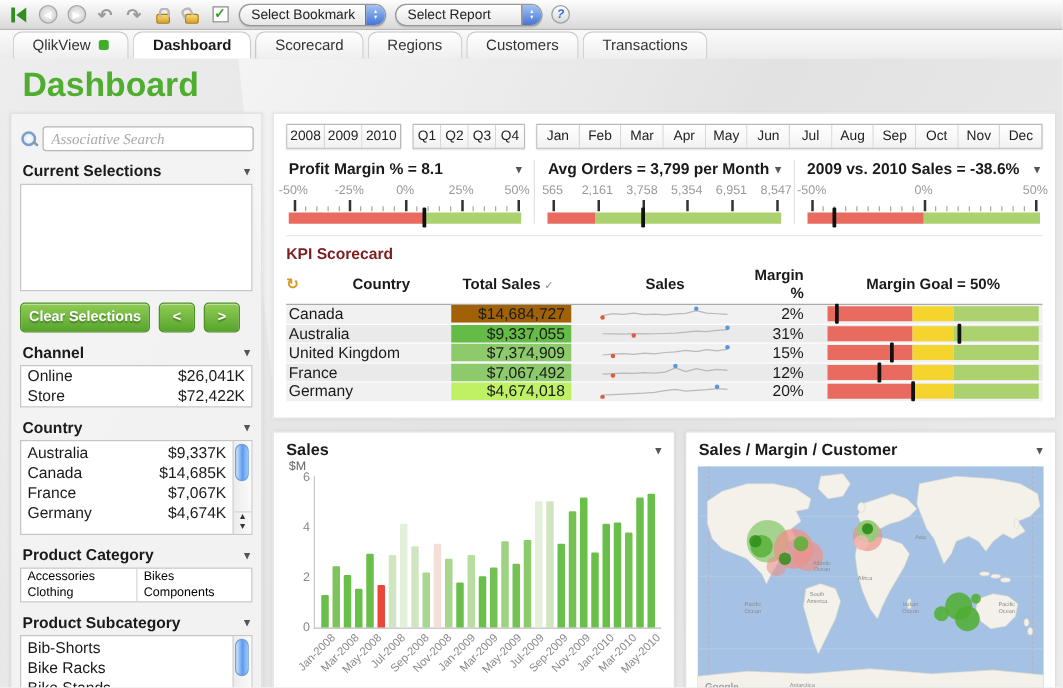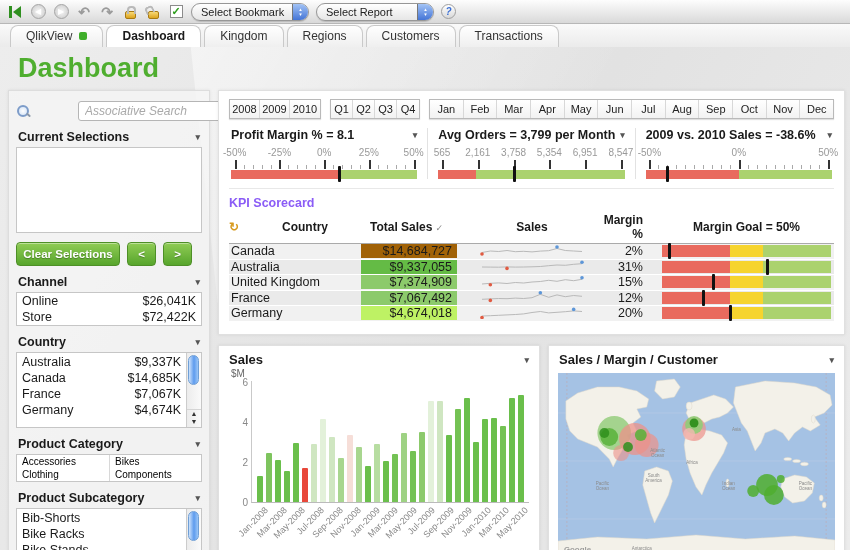--- a/index.html
+++ b/index.html
@@ -40,21 +40,21 @@
                      background:linear-gradient(125deg, rgba(255,255,255,.5), rgba(255,255,255,0) 55%); transform:rotate(-6deg); pointer-events:none;}
   .page-title { position:absolute; left:18px; top:6px; font-size:27px; font-weight:bold; color:#4fae2f; }
 
   
   .sidebar { position:absolute; left:8px; top:43px; width:202px; bottom:-2px; background:rgba(246,246,246,.75);
              border:1px solid #ddd; box-shadow:0 0 3px rgba(0,0,0,.08); padding:10px 7px 0; }
   .search-row { display:flex; align-items:center; gap:4px; }
   .mag { position:relative; width:14px; height:14px; flex:0 0 14px; cursor:pointer; }
   .mag::before { content:""; position:absolute; left:1px; top:1px; width:8px; height:8px; border:2px solid #7d9cc9; border-radius:50%; background:radial-gradient(#fff,#cfe0f5); }
   .mag::after { content:""; position:absolute; left:10px; top:10px; width:5px; height:2px; background:#8a97a8; transform:rotate(40deg); border-radius:1px; }
-  .search-input { flex:1; height:20px; border:1px solid #b5b5b5; border-radius:3px; font-size:12px; padding:0 6px; color:#701a75; font-family:Liberation Sans, sans-serif;margin-left:44px; }
+  .search-input { flex:1; height:20px; border:1px solid #b5b5b5; border-radius:3px; font-size:12px; padding:0 6px; color:#701a75; font-family:Liberation Serif, serif; }
   .search-input::placeholder { color:#a9a9a9; font-style:italic; }
   .side-header { display:flex; justify-content:space-between; align-items:center; font-weight:bold; font-size:12.5px; color:#1a1a1a; margin:9px 2px 3px; }
   .caret { color:#555; font-size:9px; cursor:pointer; }
   .side-box { background:#fff; border:1px solid #c6c6c6; }
   .cs-box { height:86px; }
   .btn-row { display:flex; gap:7px; margin:9px 0 1px; }
   .green-btn { background:linear-gradient(#90cc55,#57a52c); color:#fff; font-weight:bold; font-size:11.5px; border:1px solid #4e8f27;
                border-radius:4px; height:24px; display:flex; align-items:center; justify-content:center; cursor:pointer;
                text-shadow:0 1px 1px rgba(0,0,0,.3); box-shadow:inset 0 1px 0 rgba(255,255,255,.4); }
   .clear-btn { width:104px; }
@@ -91,21 +91,21 @@
   .g-inner { position:relative; margin-top:5px; }
   .g-labels { position:relative; height:12px; }
   .g-lab { position:absolute; top:0; transform:translateX(-50%); font-size:10px; color:#999; white-space:nowrap; }
   .g-ruler { position:relative; height:10px; }
   .g-tick { position:absolute; bottom:0; width:1px; background:#a9a9a9; height:4px; }
   .g-tick.major { width:2px; background:#333; height:9px; }
   .g-bar { position:relative; height:9px; display:flex; border-radius:1px; margin-top:1px; }
   .g-seg { height:100%; }
   .g-needle { position:absolute; top:-4px; width:3px; height:16px; background:#111; border-radius:1px; }
 
-  .sc-title { font-weight:bold; font-size:12.5px; color:#8b5cf6; margin:7px 0 1px; }
+  .sc-title { font-weight:bold; font-size:12.5px; color:#7f1d1d; margin:7px 0 1px; }
   .sc-head { display:flex; align-items:center; font-size:12px; font-weight:bold; color:#1a1a1a; border-bottom:1px solid #aaa; padding:2px 0; }
   .refresh-ic { width:18px; color:#d79a1e; font-weight:bold; font-size:12px; cursor:pointer; }
   .c-country { width:114px; padding-left:2px; }
   .c-total { width:96px; text-align:right; padding-right:5px; }
   .c-gap { width:14px; }
   .c-spark { width:122px; text-align:center; }
   .c-margin { width:66px; text-align:right; padding-right:16px; }
   .c-goal { flex:1; padding:0 3px; }
   .sort-mark { font-size:9px; color:#8a8a8a; margin-left:3px; font-weight:normal; }
   .sc-row { display:flex; align-items:center; height:15.5px; font-size:12.5px; color:#1a1a1a; background:#f1f1f1; border-bottom:1px solid #fff; cursor:pointer; }
@@ -176,21 +176,21 @@
 
   <div class="tabstrip" id="tabstrip">
       <div class="tab">
         <span>QlikView</span>
         <span class="qv-dot"></span>
       </div>
       <div class="tab active">
         <span>Dashboard</span>
       </div>
       <div class="tab">
-        <span>Kingdom</span>
+        <span>Scorecard</span>
       </div>
       <div class="tab">
         <span>Regions</span>
       </div>
       <div class="tab">
         <span>Customers</span>
       </div>
       <div class="tab">
         <span>Transactions</span>
       </div>

